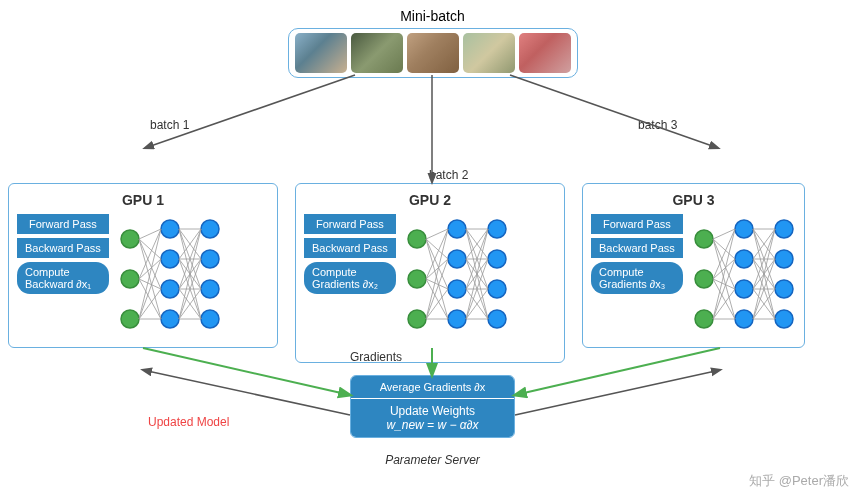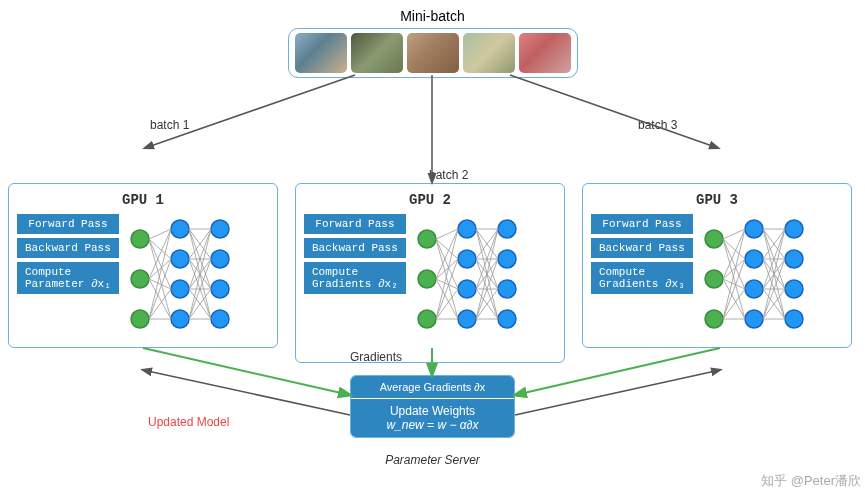--- a/index.html
+++ b/index.html
@@ -63,21 +63,20 @@
       color: #333;
     }
 
     
     .gpu-box {
       position: absolute;
       border: 1.5px solid #6ab0e0;
       border-radius: 6px;
       background: #fff;
       padding: 8px;
-      font-family: Liberation Mono, monospace;
     }
 
     .gpu-title {
       font-size: 14px;
       font-weight: bold;
       color: #333;
       text-align: center;
       margin-bottom: 6px;
     }
 
@@ -99,21 +98,21 @@
       border-radius: 0;
       padding: 4px 8px;
       font-size: 11px;
       white-space: nowrap;
       text-align: center;
     }
 
     .gpu-btn-gradient {
       background: #2e86c1;
       color: #fff;
-      border-radius: 0;
+      border-radius: 13px;
       padding: 4px 8px;
       font-size: 11px;
     }
 
     
     .nn-svg {
       display: block;
     }
 
     
@@ -156,21 +155,21 @@
       top: 0;
       left: 0;
       width: 865px;
       height: 500px;
       pointer-events: none;
     }
 
     .watermark {
       position: absolute;
       bottom: 10px;
-      right: 4px;
+      right: 16px;
       font-size: 13px;
       color: #aaa;
     }
 
     
     .gradients-label {
       position: absolute;
       font-size: 12px;
       color: #333;
     }
@@ -201,21 +200,21 @@
   <div class="batch-label" style="left:638px; top:118px;">batch 3</div>
 
   <div class="gpu-box" style="left:8px; top:183px; width:270px; height:165px;">
     <div class="gpu-title">GPU 1</div>
     <div class="gpu-content">
       <div class="gpu-buttons">
         <div class="gpu-btn">Forward Pass</div>
         <div class="gpu-btn">Backward Pass</div>
         <div class="gpu-btn-gradient">
           <span>Compute</span><br>
-          <span>Parameter ∂x₁</span>
+          <span>Backward ∂x₁</span>
         </div>
       </div>
 
       <svg class="nn-svg" width="120" height="130">
 
         <circle cx="15" cy="25" r="9" fill="#4caf50" stroke="#388e3c" stroke-width="1.5"></circle>
         <circle cx="15" cy="65" r="9" fill="#4caf50" stroke="#388e3c" stroke-width="1.5"></circle>
         <circle cx="15" cy="105" r="9" fill="#4caf50" stroke="#388e3c" stroke-width="1.5"></circle>
 
         <circle cx="55" cy="15" r="9" fill="#2196f3" stroke="#1565c0" stroke-width="1.5"></circle>
@@ -309,21 +308,21 @@
         <line x1="64" y1="75" x2="86" y2="75" stroke="#999" stroke-width="0.8"></line>
         <line x1="64" y1="75" x2="86" y2="105" stroke="#999" stroke-width="0.8"></line>
         <line x1="64" y1="105" x2="86" y2="15" stroke="#999" stroke-width="0.8"></line>
         <line x1="64" y1="105" x2="86" y2="45" stroke="#999" stroke-width="0.8"></line>
         <line x1="64" y1="105" x2="86" y2="75" stroke="#999" stroke-width="0.8"></line>
         <line x1="64" y1="105" x2="86" y2="105" stroke="#999" stroke-width="0.8"></line>
       </svg>
     </div>
   </div>
 
-  <div class="gpu-box" style="left:582px; top:183px; width:270px; height:165px;">
+  <div class="gpu-box" style="left:582px; top:183px; width:223px; height:165px;">
     <div class="gpu-title">GPU 3</div>
     <div class="gpu-content">
       <div class="gpu-buttons">
         <div class="gpu-btn">Forward Pass</div>
         <div class="gpu-btn">Backward Pass</div>
         <div class="gpu-btn-gradient">
           <span>Compute</span><br>
           <span>Gradients ∂x₃</span>
         </div>
       </div>

